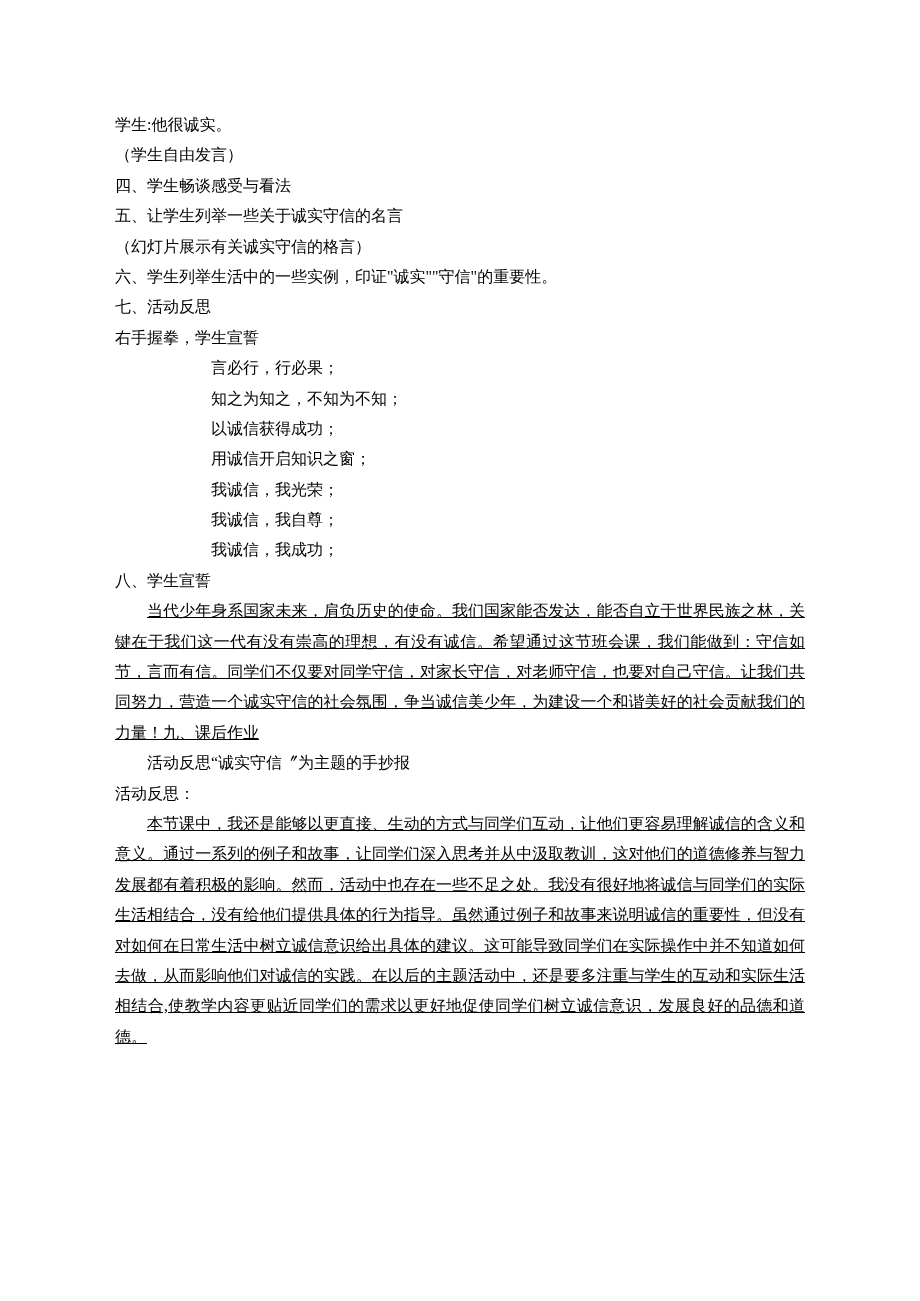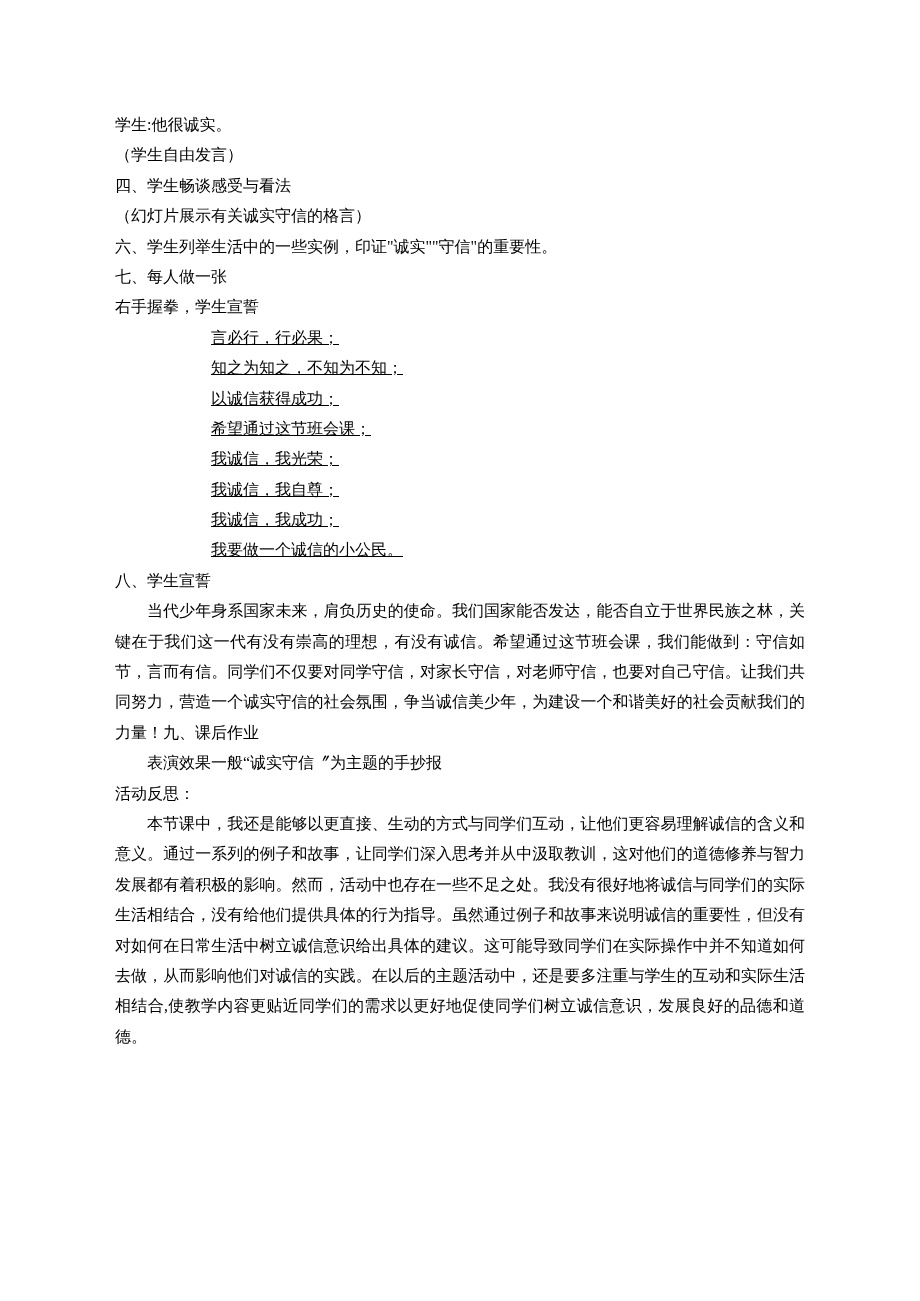--- a/index.html
+++ b/index.html
@@ -16,46 +16,46 @@
     padding: 110px 115px 60px 115px;
   }
   .line {
     white-space: pre-wrap;
   }
   .indent {
     text-indent: 2em;
   }
   .indent-large {
     padding-left: 6em;
-    text-decoration: underline;
   }
   .justify {
     text-align: justify;
     text-justify: inter-ideograph;
+    text-decoration: underline;
   }
 </style>
 </head>
 <body>
 
 <div class="page">
   <div id="doc-body">
       <div class="line">学生:他很诚实。</div>
       <div class="line">（学生自由发言）</div>
       <div class="line">四、学生畅谈感受与看法</div>
+      <div class="line">五、让学生列举一些关于诚实守信的名言</div>
       <div class="line">（幻灯片展示有关诚实守信的格言）</div>
       <div class="line">六、学生列举生活中的一些实例，印证"诚实""守信"的重要性。</div>
-      <div class="line">七、每人做一张</div>
+      <div class="line">七、活动反思</div>
       <div class="line">右手握拳，学生宣誓</div>
       <div class="line indent-large">言必行，行必果；</div>
       <div class="line indent-large">知之为知之，不知为不知；</div>
       <div class="line indent-large">以诚信获得成功；</div>
-      <div class="line indent-large">希望通过这节班会课；</div>
+      <div class="line indent-large">用诚信开启知识之窗；</div>
       <div class="line indent-large">我诚信，我光荣；</div>
       <div class="line indent-large">我诚信，我自尊；</div>
       <div class="line indent-large">我诚信，我成功；</div>
-      <div class="line indent-large">我要做一个诚信的小公民。</div>
       <div class="line">八、学生宣誓</div>
       <div class="line indent justify">当代少年身系国家未来，肩负历史的使命。我们国家能否发达，能否自立于世界民族之林，关键在于我们这一代有没有崇高的理想，有没有诚信。希望通过这节班会课，我们能做到：守信如节，言而有信。同学们不仅要对同学守信，对家长守信，对老师守信，也要对自己守信。让我们共同努力，营造一个诚实守信的社会氛围，争当诚信美少年，为建设一个和谐美好的社会贡献我们的力量！九、课后作业</div>
-      <div class="line indent">表演效果一般“诚实守信〞为主题的手抄报</div>
+      <div class="line indent">活动反思“诚实守信〞为主题的手抄报</div>
       <div class="line">活动反思：</div>
       <div class="line indent justify">本节课中，我还是能够以更直接、生动的方式与同学们互动，让他们更容易理解诚信的含义和意义。通过一系列的例子和故事，让同学们深入思考并从中汲取教训，这对他们的道德修养与智力发展都有着积极的影响。然而，活动中也存在一些不足之处。我没有很好地将诚信与同学们的实际生活相结合，没有给他们提供具体的行为指导。虽然通过例子和故事来说明诚信的重要性，但没有对如何在日常生活中树立诚信意识给出具体的建议。这可能导致同学们在实际操作中并不知道如何去做，从而影响他们对诚信的实践。在以后的主题活动中，还是要多注重与学生的互动和实际生活相结合,使教学内容更贴近同学们的需求以更好地促使同学们树立诚信意识，发展良好的品德和道德。</div>
     </div>
 </div>
 
 </body></html>

